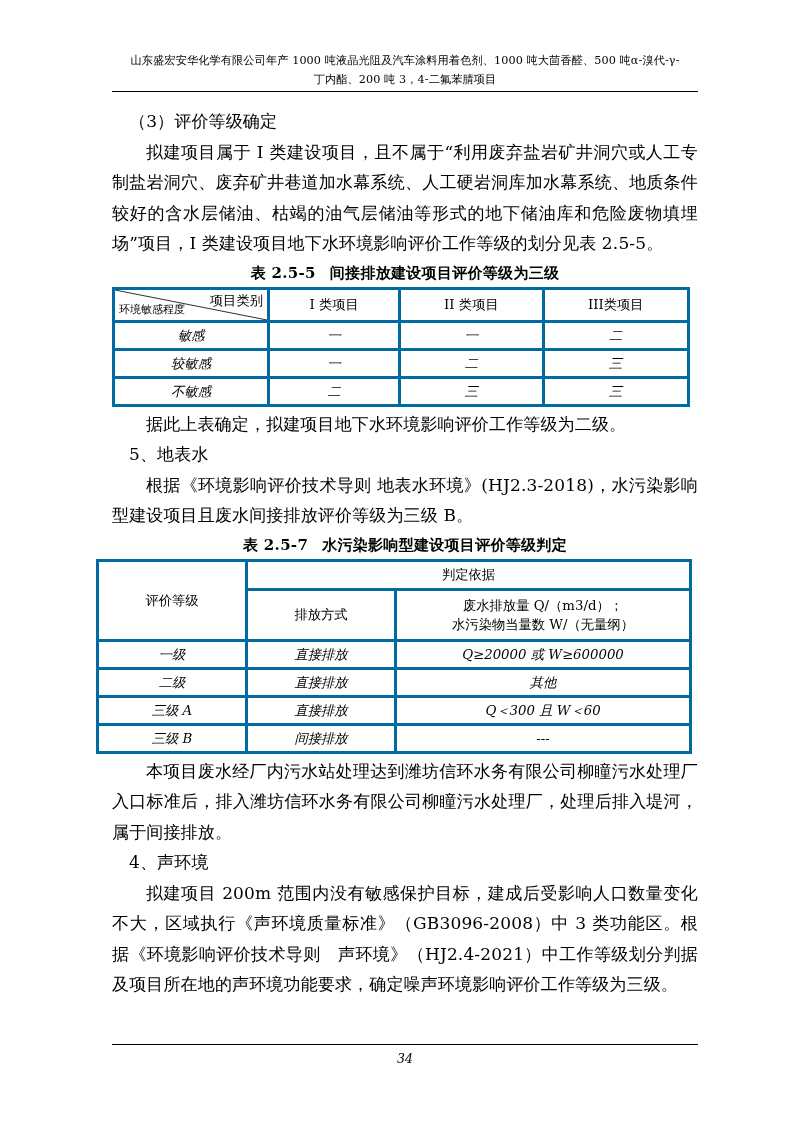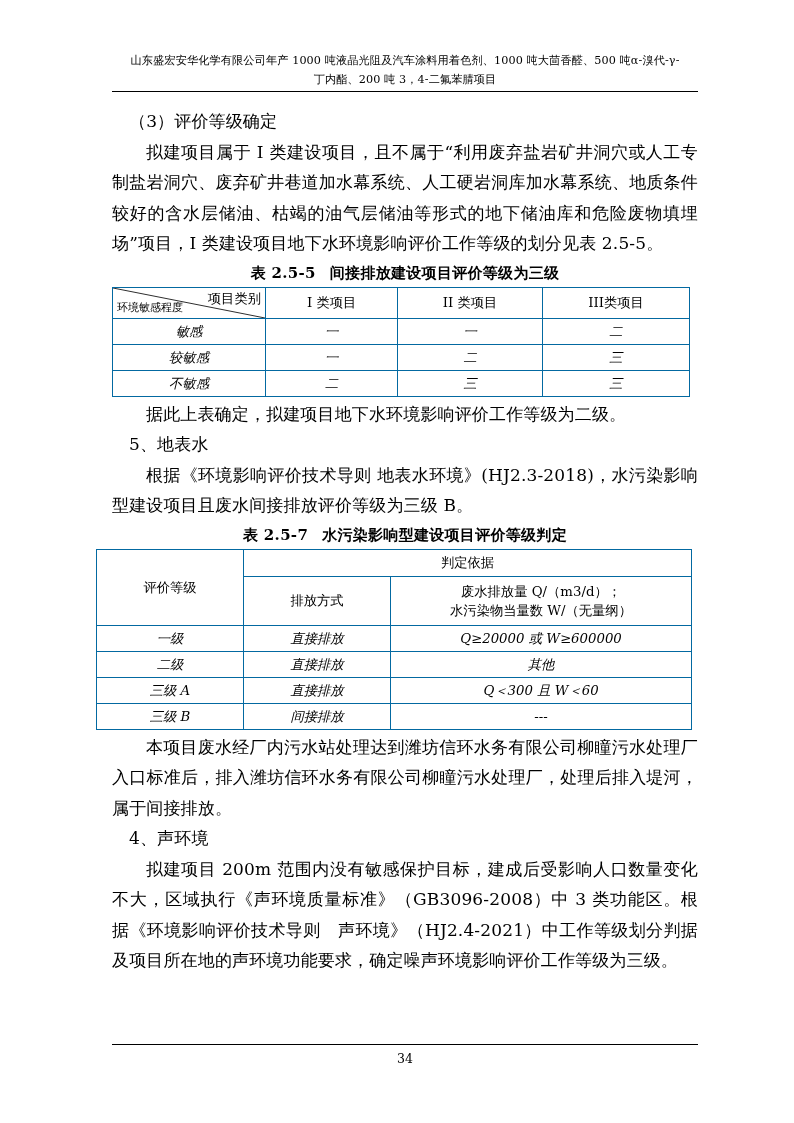--- a/index.html
+++ b/index.html
@@ -62,21 +62,21 @@
 
   
   table.grid {
     border-collapse: collapse;
     width: 100%;
     font-size: 13.3px;
     line-height: 19px;
     margin: 0 0 2px 0;
   }
   table.grid td {
-    border: 1px solid #0369a1;
+    border: 3px solid #0369a1;
     text-align: center;
     vertical-align: middle;
     padding: 2px 3px;
   }
   table.grid.t1 { width: 578px; }
   table.grid.t2 { width: 596px; margin-left: -16px; }
 
   .corner-cell {
     position: relative;
     height: 46px;
@@ -102,20 +102,21 @@
   .r-row td { height: 21px; font-style: italic; }
   .two-line { line-height: 19px; }
 
   
   .footer {
     position: absolute;
     left: 112px;
     right: 96px;
     bottom: 56px;
     text-align: center;
+    font-style: italic;
   }
   .footer-rule {
     border: none;
     border-top: 1.6px solid #000;
     margin: 0 0 3px 0;
   }
   .page-num {
     font-size: 12.5px;
     font-family: "DejaVu Serif", "Liberation Serif", serif;
   }

